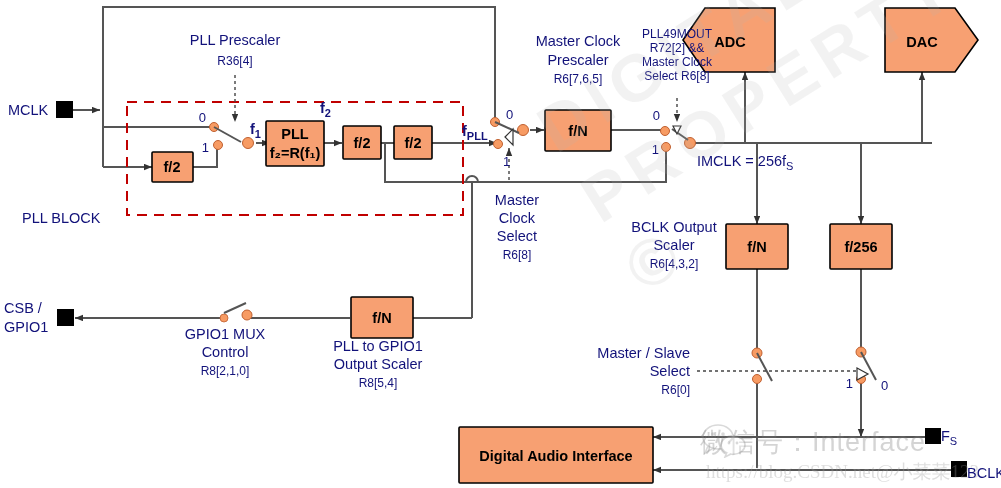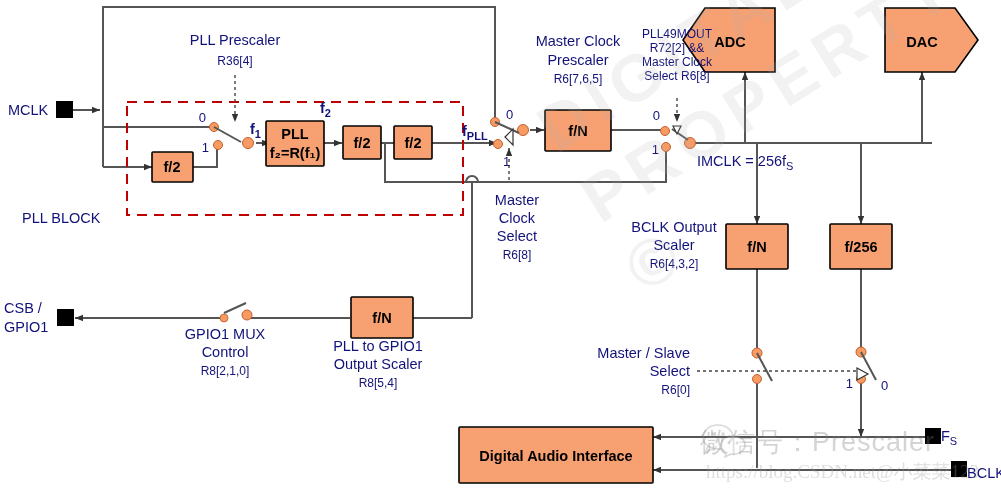--- a/index.html
+++ b/index.html
@@ -226,21 +226,21 @@
     <text class="num" x="206" y="122" text-anchor="end">0</text>
     <text class="num" x="209" y="152" text-anchor="end">1</text>
     <text class="num" x="506" y="119">0</text>
     <text class="num" x="503" y="166">1</text>
     <text class="num" x="660" y="120" text-anchor="end">0</text>
     <text class="num" x="659" y="154" text-anchor="end">1</text>
     <text class="num" x="853" y="388" text-anchor="end">1</text>
     <text class="num" x="881" y="390">0</text>
   </svg>
 
-  <div class="wm wm-big" style="left:700px;top:424px;">微信号：Prescaler</div>
+  <div class="wm wm-big" style="left:700px;top:424px;">微信号：Interface</div>
   <div class="wm wm-url" style="left:706px;top:459px;">https://blog.CSDN.net@小菜菜123</div>
   <svg class="wm" style="left:700px;top:424px;" width="50" height="34" viewBox="0 0 50 34">
     <ellipse cx="18" cy="13" rx="15" ry="12" fill="none" stroke="#8a8a8a" stroke-width="1.6"></ellipse>
     <path d="M8,22 L5,29 L12,25" fill="none" stroke="#8a8a8a" stroke-width="1.6"></path>
     <circle cx="13" cy="10" r="1.8" fill="#8a8a8a"></circle>
     <circle cx="23" cy="10" r="1.8" fill="#8a8a8a"></circle>
     <ellipse cx="33" cy="21" rx="12" ry="9.5" fill="#ffffff" stroke="#8a8a8a" stroke-width="1.6"></ellipse>
     <path d="M27,28 L25,33 L31,30" fill="#ffffff" stroke="#8a8a8a" stroke-width="1.6"></path>
     <circle cx="29" cy="19" r="1.4" fill="#8a8a8a"></circle>
     <circle cx="37" cy="19" r="1.4" fill="#8a8a8a"></circle>

